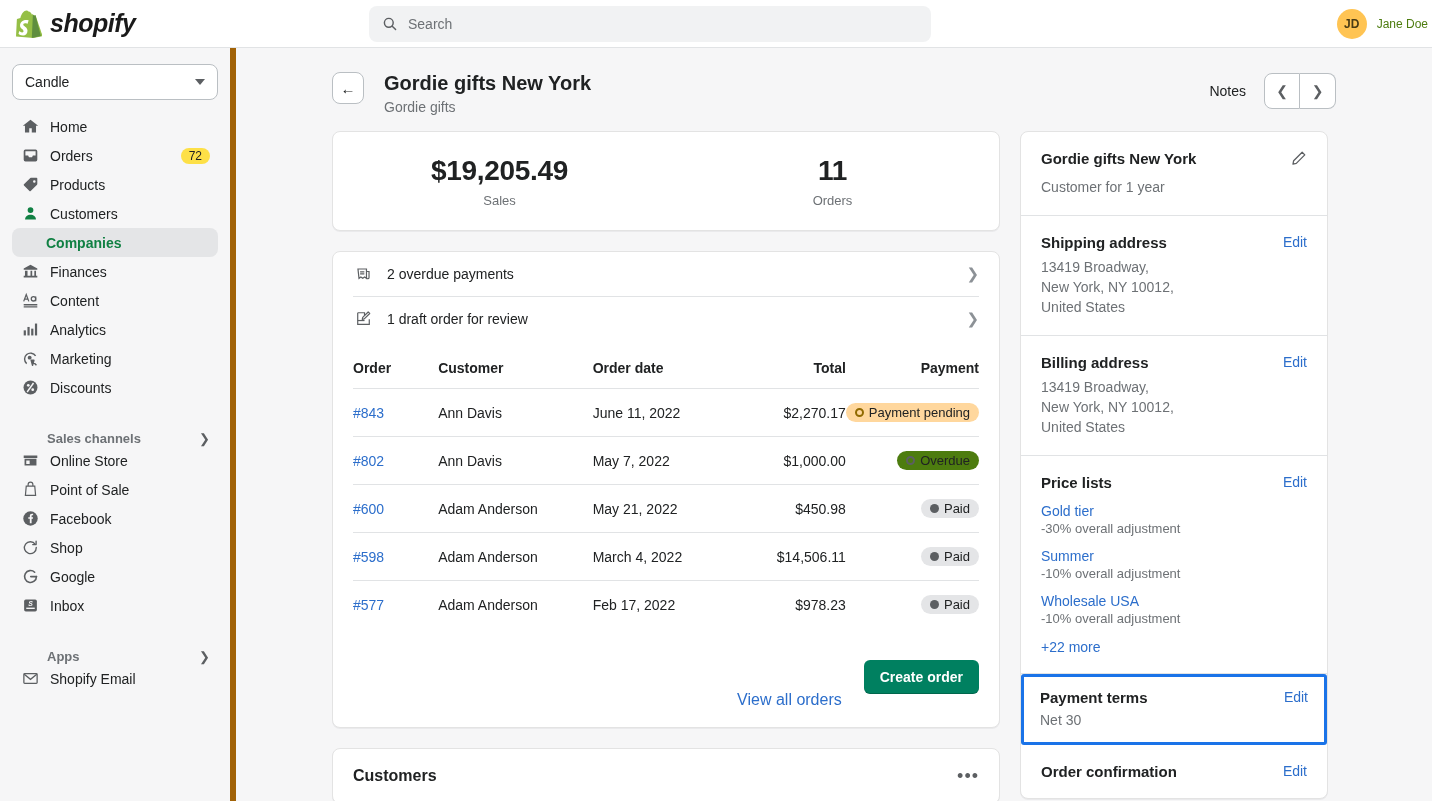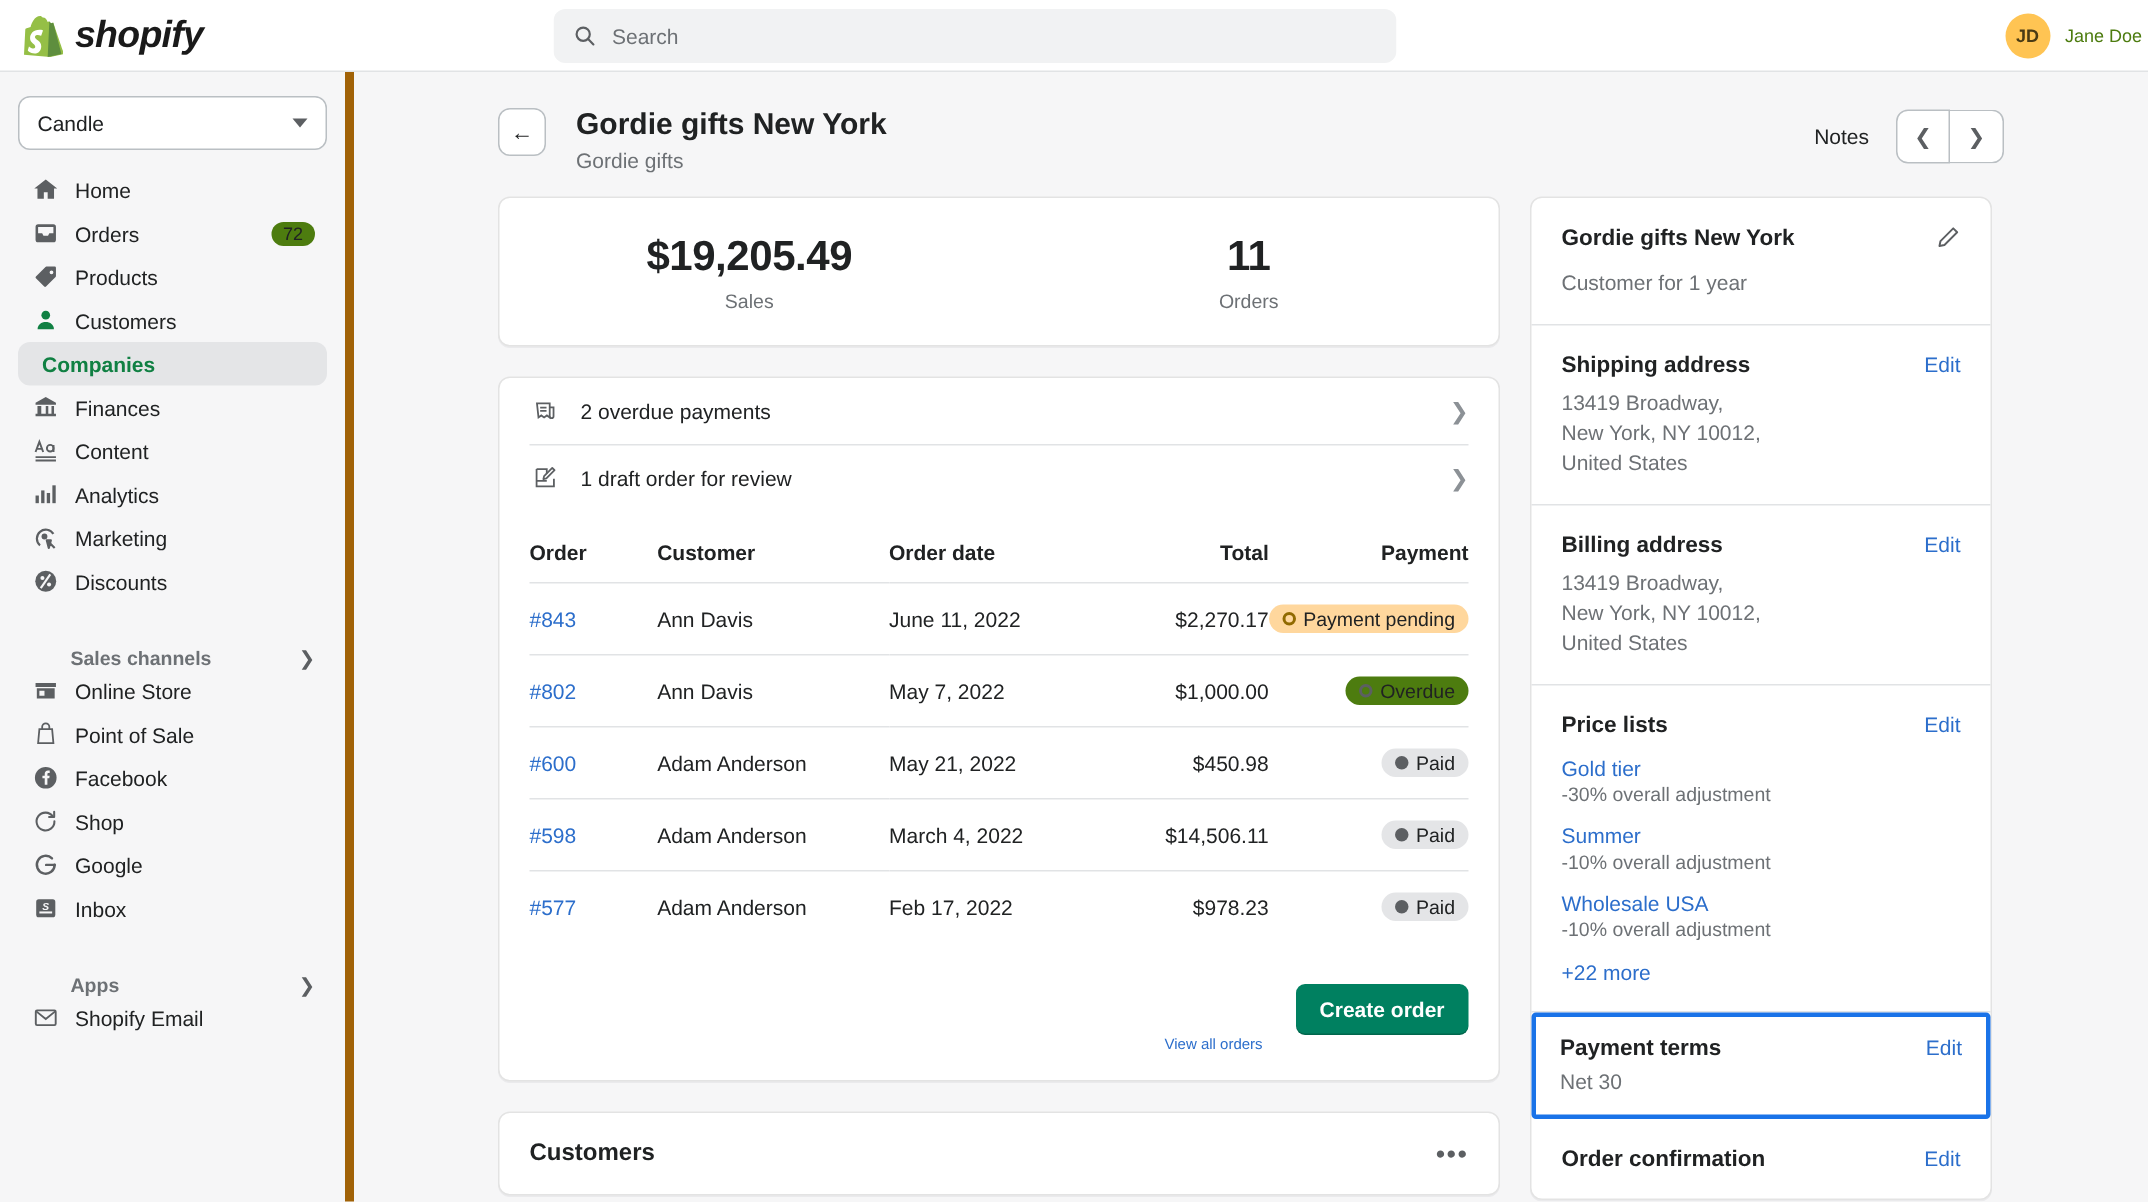--- a/index.html
+++ b/index.html
@@ -48,25 +48,25 @@
     padding: 0 12px; margin-bottom: 12px;
   }
   .store-select span { font-size: 14px; color: #202223; }
   .caret { width: 0; height: 0; border-left: 5px solid transparent; border-right: 5px solid transparent; border-top: 6px solid #5c5f62; }
   .navitem {
     height: 29px; display: flex; align-items: center; gap: 10px;
     padding: 0 8px; border-radius: 8px; margin-bottom: 0px;
   }
   .navitem .lbl { font-size: 14px; color: #202223; flex: 1; }
   .navitem .ico { width: 20px; height: 20px; display: flex; align-items: center; justify-content: center; color: #5c5f62; }
-  .navitem.sub { padding-left: 16px; }
+  .navitem.sub { padding-left: 34px; }
   .navitem.active { background: #e4e5e7; }
   .navitem.active .lbl { color: #108043; font-weight: 600; }
   .badge-count {
-    background: #4d7c0f; color: #202223; font-size: 12px;
+    background: #fde047; color: #202223; font-size: 12px;
     border-radius: 10px; padding: 1px 8px;
   }
   .sechead {
     display: flex; align-items: flex-end; justify-content: space-between;
     padding: 0 8px; height: 32px; margin-top: 12px; margin-left: 27px;
   }
   .sechead .t { font-size: 13px; font-weight: 600; color: #6d7175; }
   .chev { color: #5c5f62; font-size: 13px; }
 
   
@@ -124,21 +124,21 @@
   .pill {
     display: inline-flex; align-items: center; gap: 5px;
     border-radius: 10px; padding: 2px 9px; font-size: 13px; color: #202223;
     white-space: nowrap;
   }
   .dot-o { width: 9px; height: 9px; border-radius: 50%; border: 2px solid #916a00; }
   .dot-r { width: 9px; height: 9px; border-radius: 50%; border: 2px solid #5c5f62; }
   .dot-f { width: 9px; height: 9px; border-radius: 50%; background: #5c5f62; }
 
   .cardfoot { display: flex; align-items: center; justify-content: flex-end; gap: 22px; padding: 16px 0 18px 0; }
-  .link-btn { font-size: 10px; color: #2c6ecb; margin-top: 47px; }
+  .link-btn { font-size: 16px; color: #2c6ecb; margin-top: 47px; }
   .primary-btn {
     background: #008060; color: #fff; font-size: 14px; font-weight: 600;
     border-radius: 6px; padding: 9px 16px; border: none;
     box-shadow: inset 0 -1px 0 rgba(0,0,0,.2);
   }
 
   .custcard { margin-top: 20px; padding: 18px 20px; display: flex; align-items: center; justify-content: space-between; }
   .custcard .t { font-size: 16px; font-weight: bold; color: #202223; }
   .dots3 { color: #5c5f62; font-size: 18px; letter-spacing: 1px; line-height: 10px; }
 

